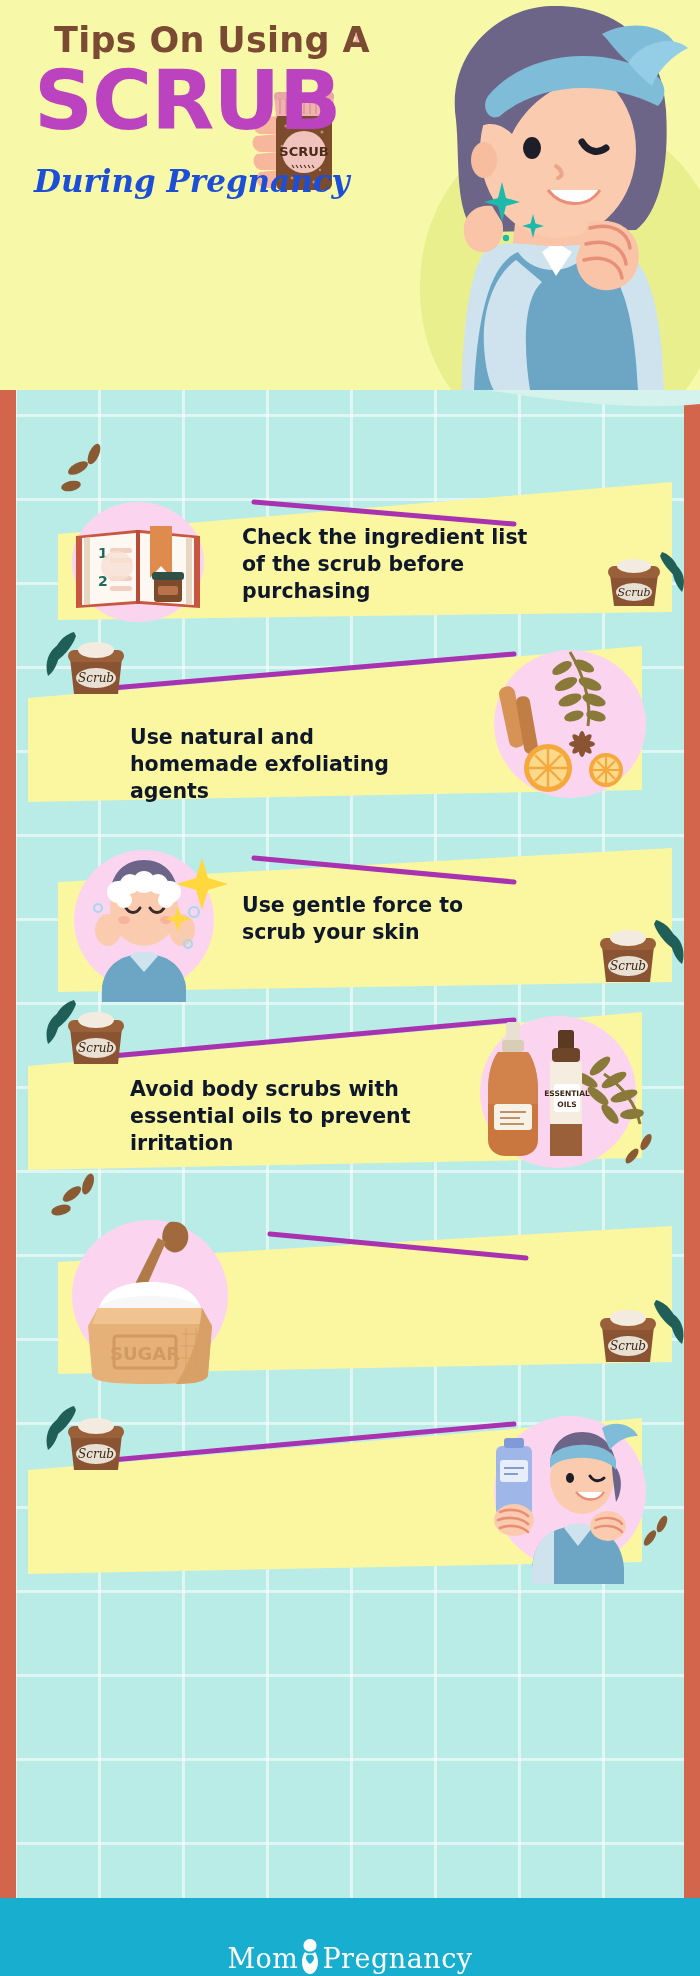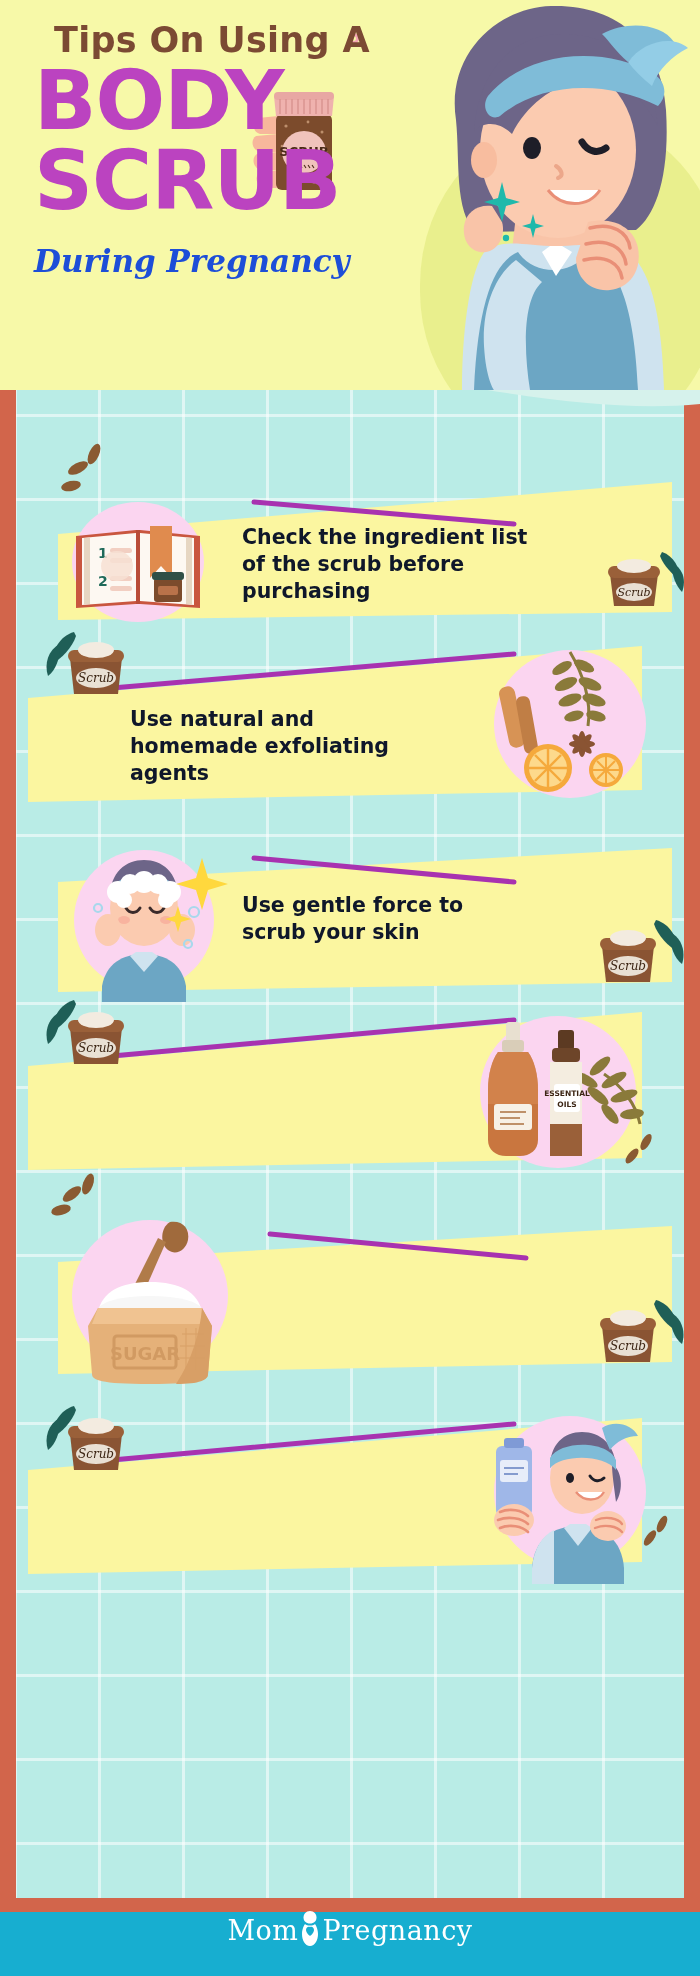--- a/index.html
+++ b/index.html
@@ -113,24 +113,24 @@
     color: #0f172a;
     font-family: "DejaVu Sans", sans-serif;
     white-space: pre-line;
   }
   .card-illus { position: absolute; }
 
   
   .footer {
     position: absolute;
     left: 0; bottom: 0;
-    width: 700px; height: 64px;
+    width: 700px; height: 78px;
     background: #17aed0;
     z-index: 10;
-    display: flex; align-items: flex-start; justify-content: center;
+    display: flex; align-items: flex-end; justify-content: center;
   }
   .footer-logo {
     display: flex; align-items: center;
     font-family: "DejaVu Serif", serif;
     font-size: 27px;
     color: #ffffff;
     letter-spacing: 0.5px;
   }
   .footer-mark {
     width: 22px; height: 36px;
@@ -254,21 +254,20 @@
     </svg>
     <svg class="sparkle" style="left:522px;top:214px;width:22px;height:24px" viewBox="0 0 22 24">
       <path d="M11 0 L13.5 9.5 L22 12 L13.5 14.5 L11 24 L8.5 14.5 L0 12 L8.5 9.5Z" fill="#1fb9ab"></path>
     </svg>
     <svg class="sparkle" style="left:500px;top:232px;width:12px;height:12px" viewBox="0 0 12 12">
       <circle cx="6" cy="6" r="3.2" fill="#1fb9ab"></circle>
     </svg>
 
     <div class="hdr-text">
       <div class="title-line1">Tips On Using A</div>
-      <div class="title-big">BODY</div>
       <div class="title-big">SCRUB</div>
       <div class="title-sub">During Pregnancy</div>
     </div>
   </div>
 
   <svg class="wave-top" viewBox="0 0 700 170" preserveAspectRatio="none">
     <path d="M0 368 L0 0 L700 0 L700 368Z" fill="none"></path>
   </svg>
   <svg style="position:absolute;left:0;top:318px;width:700px;height:140px;z-index:4" viewBox="0 0 700 140" preserveAspectRatio="none">
     <path d="M0 12 C120 -14 250 2 390 30 C520 56 620 70 700 62 L700 0 L0 0Z" fill="#f7f9a8"></path>
@@ -400,21 +399,21 @@
 
       <g fill="#8a5433">
         <g transform="translate(112,102)">
           <ellipse rx="4" ry="13"></ellipse>
             <ellipse rx="4" ry="13" transform="rotate(45)"></ellipse>
           <ellipse rx="4" ry="13" transform="rotate(90)"></ellipse>
             <ellipse rx="4" ry="13" transform="rotate(135)"></ellipse>
         </g>
       </g>
     </svg>
-    <div class="card-text" style="left:116px;top:66px;width:330px">Use natural and
+    <div class="card-text" style="left:116px;top:84px;width:330px">Use natural and
 homemade exfoliating
 agents</div>
   </div>
 
   <div class="card" style="left:14px;top:830px;width:672px;height:180px">
     <svg class="card-shape" width="672" height="180" viewBox="0 0 672 180">
       <path d="M44 52 L658 18 L658 152 L44 162Z" fill="#fbf6a0"></path>
       <line x1="240" y1="28" x2="500" y2="52" stroke="#a832b0" stroke-width="5" stroke-linecap="round"></line>
     </svg>
 
@@ -529,20 +528,23 @@
         <rect x="100" y="80" width="26" height="28" rx="3" fill="#ffffff"></rect>
         <text x="113" y="92" text-anchor="middle" font-family="DejaVu Sans, sans-serif" font-size="7.5" font-weight="700" fill="#3b2413">ESSENTIAL</text>
         <text x="113" y="103" text-anchor="middle" font-family="DejaVu Sans, sans-serif" font-size="7.5" font-weight="700" fill="#3b2413">OILS</text>
       </g>
 
       <g fill="#8a5a32">
         <ellipse cx="178" cy="152" rx="4" ry="9" transform="rotate(40 178 152)"></ellipse>
         <ellipse cx="192" cy="138" rx="4" ry="9" transform="rotate(30 192 138)"></ellipse>
       </g>
     </svg>
+    <div class="card-text" style="left:116px;top:76px;width:330px">Avoid body scrubs with
+essential oils to prevent
+irritation</div>
   </div>
 
   <div class="card" style="left:14px;top:1200px;width:672px;height:190px">
     <svg class="card-shape" width="672" height="190" viewBox="0 0 672 190">
       <path d="M44 62 L658 26 L658 162 L44 174Z" fill="#fbf6a0"></path>
       <line x1="256" y1="34" x2="512" y2="58" stroke="#a832b0" stroke-width="5" stroke-linecap="round"></line>
     </svg>
 
     <svg class="card-illus" style="left:44px;top:0px;width:190px;height:184px" viewBox="0 0 190 184">
       <ellipse cx="92" cy="96" rx="78" ry="76" fill="#fbd5f0"></ellipse>

